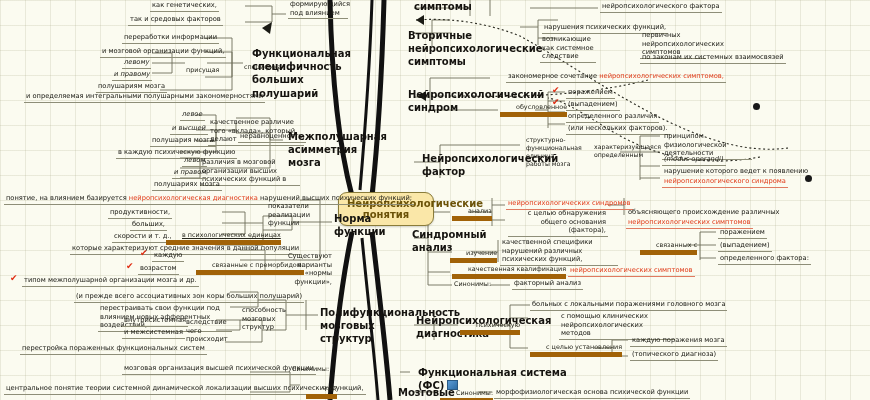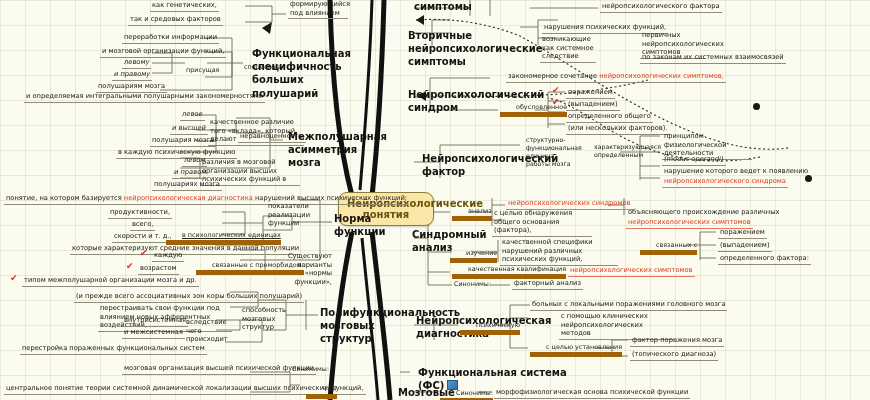--- a/index.html
+++ b/index.html
@@ -270,23 +270,23 @@
 <div class="node leaf italic" style="left:180px;top:110px;">левое</div>
 <div class="node leaf italic" style="left:170px;top:124px;">и высшей</div>
 <div class="node leaf" style="left:150px;top:136px;">полушария мозга</div>
 <div class="node leaf" style="left:116px;top:148px;">в каждую психическую функцию</div>
 <div class="node leaf" style="left:200px;top:158px;width:100px;">различия в мозговой организации высших психических функций в</div>
 <div class="node leaf italic" style="left:182px;top:156px;">левом</div>
 <div class="node leaf italic" style="left:172px;top:168px;">и правом</div>
 <div class="node leaf" style="left:152px;top:180px;">полушариях мозга</div>
 <div class="node main" style="left:288px;top:130px;width:84px;">Межполушарная асимметрия мозга</div>
 
-<div class="node leaf" style="left:4px;top:194px;"><span>понятие, на котором базируется </span><span style="color:#e03a18;">нейропсихологическая диагностика</span><span> нарушений высших психических функций;</span></div>
+<div class="node leaf" style="left:4px;top:194px;"><span>понятие, на влиянием базируется </span><span style="color:#e03a18;">нейропсихологическая диагностика</span><span> нарушений высших психических функций;</span></div>
 <div class="node leaf" style="left:108px;top:208px;">продуктивности,</div>
-<div class="node leaf" style="left:130px;top:220px;">всего,</div>
+<div class="node leaf" style="left:130px;top:220px;">больших,</div>
 <div class="node leaf" style="left:112px;top:232px;">скорости и т. д.,</div>
 <div class="node conn u" style="left:166px;top:232px;text-decoration:underline;">в психологических единицах</div>
 <div class="node leaf noline" style="left:266px;top:202px;width:66px;">показатели реализации функции</div>
 <div class="node leaf" style="left:70px;top:244px;">которые характеризуют средние значения в данной популяции</div>
 <span class="tick" style="left:140px;top:249px;">✔</span>
 <div class="node leaf" style="left:152px;top:251px;">каждую</div>
 <span class="tick" style="left:126px;top:262px;">✔</span>
 <div class="node leaf" style="left:138px;top:264px;">возрастом</div>
 <span class="tick" style="left:10px;top:274px;">✔</span>
 <div class="node leaf" style="left:22px;top:276px;">типом межполушарной организации мозга и др.</div>
@@ -318,53 +318,53 @@
 <div class="node leaf" style="left:640px;top:31px;width:66px;">первичных нейропсихологических симптомов</div>
 <div class="node leaf" style="left:640px;top:53px;">по законам их системных взаимосвязей</div>
 
 <div class="node main" style="left:408px;top:88px;width:84px;">Нейропсихологический синдром</div>
 <div class="node leaf" style="left:506px;top:72px;"><span>закономерное сочетание </span><span style="color:#e03a18;">нейропсихологических симптомов,</span></div>
 <div class="node conn u" style="left:500px;top:104px;">обусловленное</div>
 <span class="tick" style="left:552px;top:86px;">✔</span>
 <div class="node leaf" style="left:566px;top:88px;">поражением</div>
 <span class="tick" style="left:552px;top:98px;">✔</span>
 <div class="node leaf" style="left:566px;top:100px;">(выпадением)</div>
-<div class="node leaf" style="left:566px;top:112px;">определенного общего</div>
+<div class="node leaf" style="left:566px;top:112px;">определенного различия</div>
 <div class="node leaf" style="left:566px;top:124px;">(или нескольких факторов).</div>
 
 <div class="node main" style="left:422px;top:152px;width:86px;">Нейропсихологический фактор</div>
 <div class="node leaf noline small" style="left:524px;top:136px;width:52px;">структурно-функциональная единица работы мозга</div>
 <div class="node leaf noline small" style="left:592px;top:143px;width:56px;">характеризующаяся определенным</div>
 <div class="node leaf" style="left:662px;top:132px;width:90px;">принципом физиологической деятельности</div>
 <div class="node leaf italic" style="left:662px;top:155px;">(modus operandi)</div>
 <div class="node leaf noline" style="left:662px;top:167px;">нарушение которого ведет к появлению</div>
 <div class="node leaf red" style="left:662px;top:177px;">нейропсихологического синдрома</div>
 <span class="dot" style="left:805px;top:175px;"></span>
 <span class="dot" style="left:753px;top:103px;"></span>
 
 <div class="node main" style="left:412px;top:228px;width:60px;">Синдромный анализ</div>
 <div class="node leaf red" style="left:506px;top:199px;">нейропсихологических синдромов</div>
 <div class="node conn u" style="left:452px;top:208px;">анализ</div>
-<div class="node leaf" style="left:492px;top:209px;width:100px;">с целью обнаружения общего основания (фактора),</div>
+<div class="node leaf" style="left:508px;top:209px;width:100px;text-align:right;">с целью обнаружения общего основания (фактора),</div>
 <div class="node leaf noline" style="left:626px;top:208px;">объясняющего происхождение различных</div>
 <div class="node leaf red" style="left:626px;top:218px;">нейропсихологических симптомов</div>
 <div class="node conn u" style="left:450px;top:250px;">изучение</div>
 <div class="node leaf" style="left:500px;top:238px;width:118px;">качественной специфики нарушений различных психических функций,</div>
 <div class="node conn u" style="left:640px;top:242px;">связанных с</div>
 <div class="node leaf" style="left:718px;top:228px;">поражением</div>
 <div class="node leaf" style="left:718px;top:241px;">(выпадением)</div>
 <div class="node leaf" style="left:718px;top:254px;">определенного фактора:</div>
 <div class="node conn u" style="left:452px;top:266px;">качественная квалификация</div>
 <div class="node leaf red" style="left:568px;top:266px;">нейропсихологических симптомов</div>
 <div class="node conn" style="left:454px;top:281px;">Синонимы:</div>
 <div class="node leaf" style="left:512px;top:279px;">факторный анализ</div>
 
 <div class="node main" style="left:416px;top:314px;width:94px;">Нейропсихологическая диагностика</div>
 <div class="node conn u" style="left:460px;top:322px;">психическую</div>
 <div class="node leaf" style="left:530px;top:300px;">больных с локальными поражениями головного мозга</div>
 <div class="node leaf" style="left:530px;top:312px;width:116px;margin-left:29px;">с помощью клинических нейропсихологических методов</div>
 <div class="node conn u" style="left:530px;top:344px;">с целью установления</div>
-<div class="node leaf" style="left:630px;top:336px;">фактор поражения мозга</div>
+<div class="node leaf" style="left:630px;top:336px;">каждую поражения мозга</div>
 <div class="node leaf" style="left:630px;top:350px;">(топического диагноза)</div>
 
 <div class="node main" style="left:418px;top:366px;width:150px;"><span>Функциональная система (ФС)</span><span class="fsicon"></span></div>
 <div class="node conn u" style="left:440px;top:390px;">Синонимы:</div>
 <div class="node leaf" style="left:494px;top:388px;">морфофизиологическая основа психической функции</div>
 
 </body></html>

